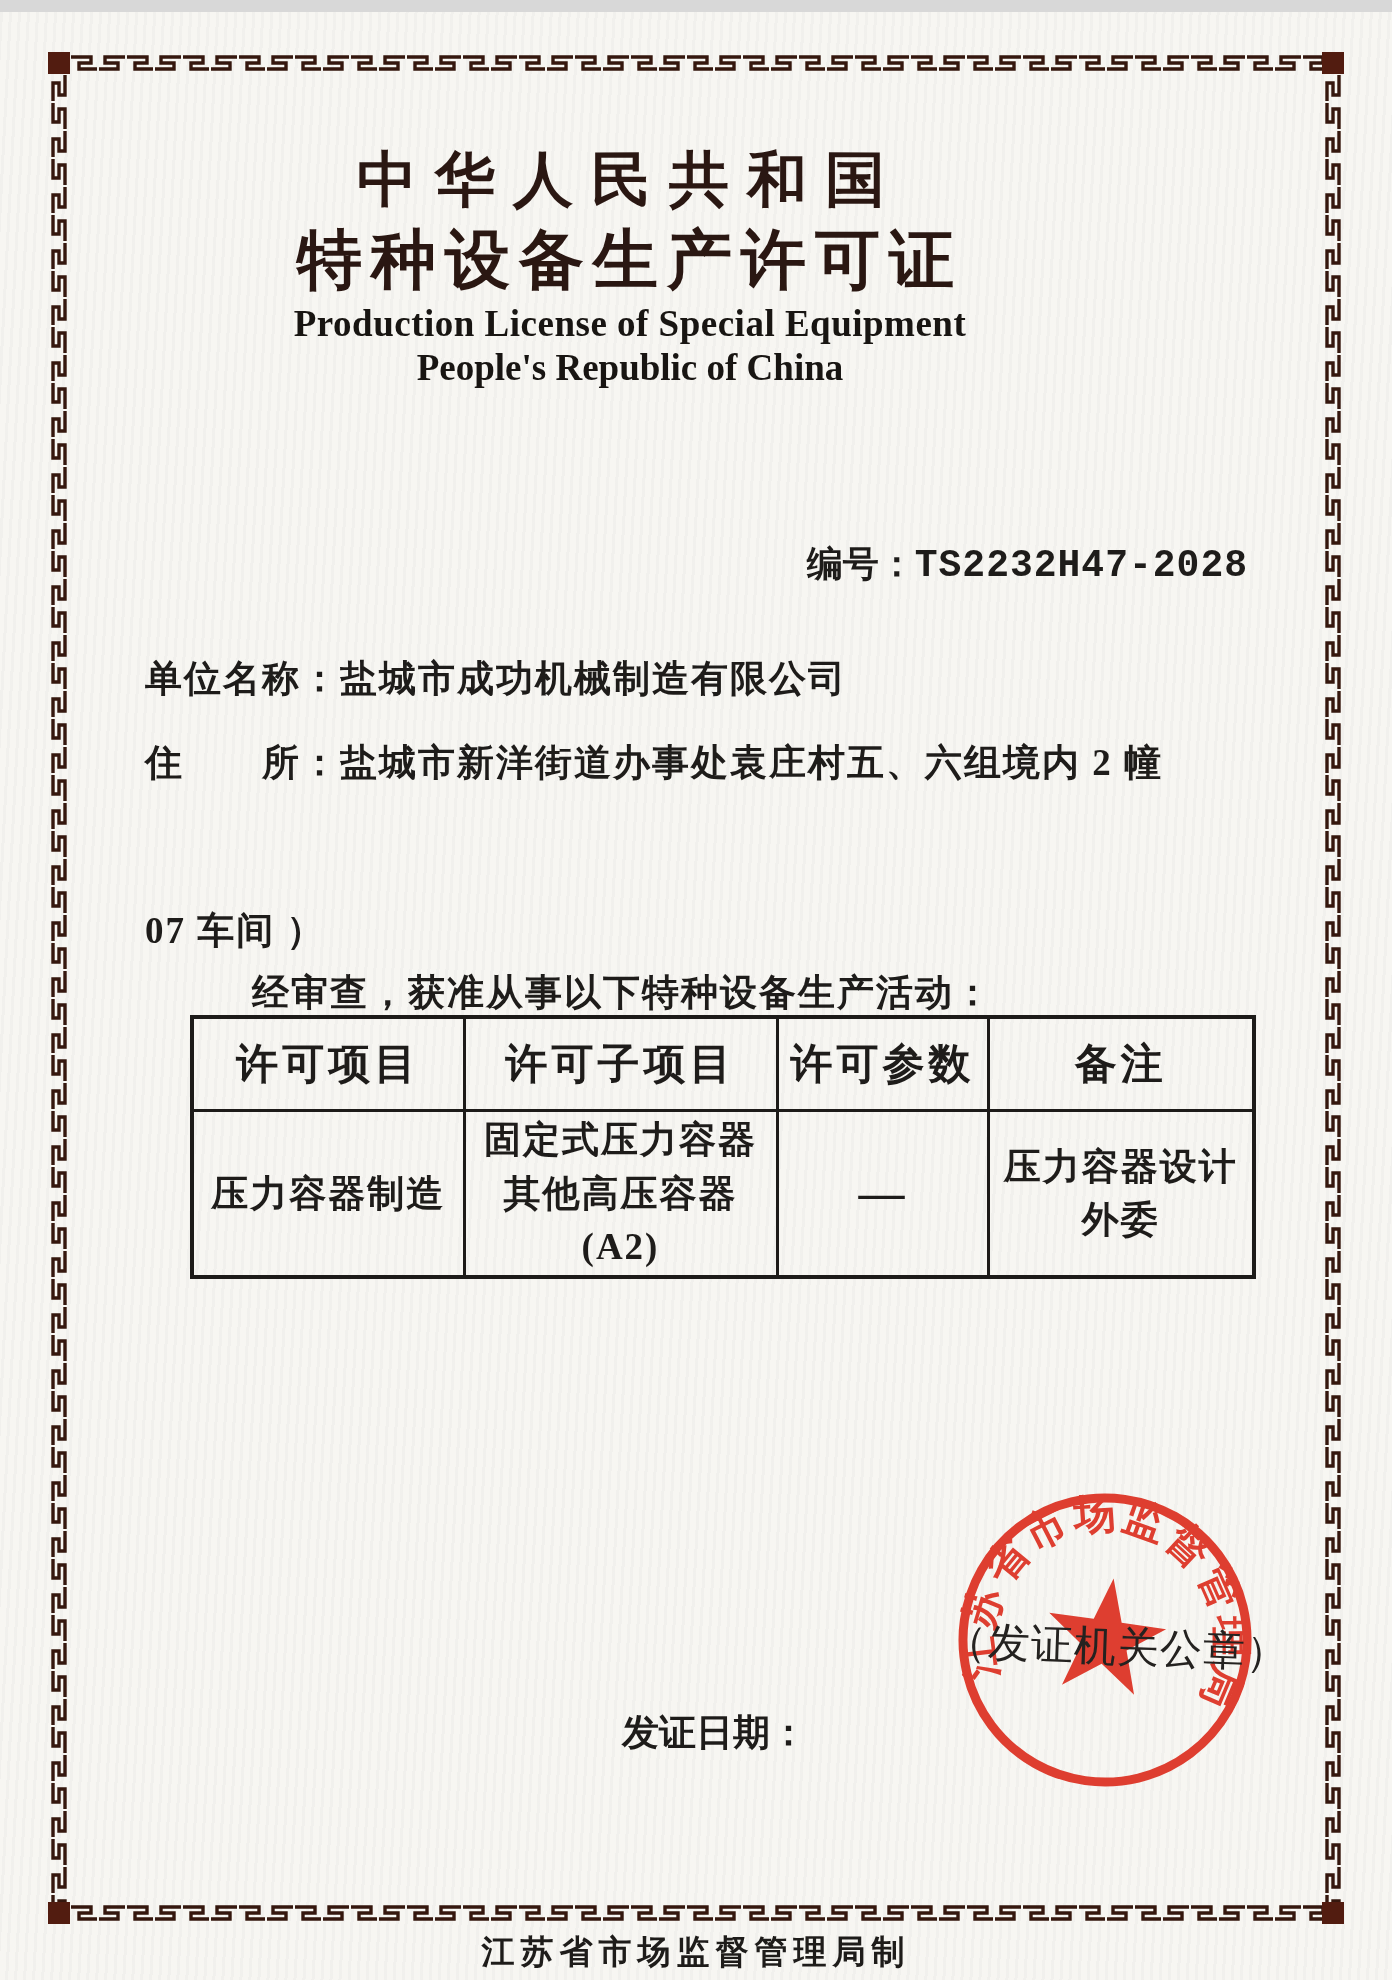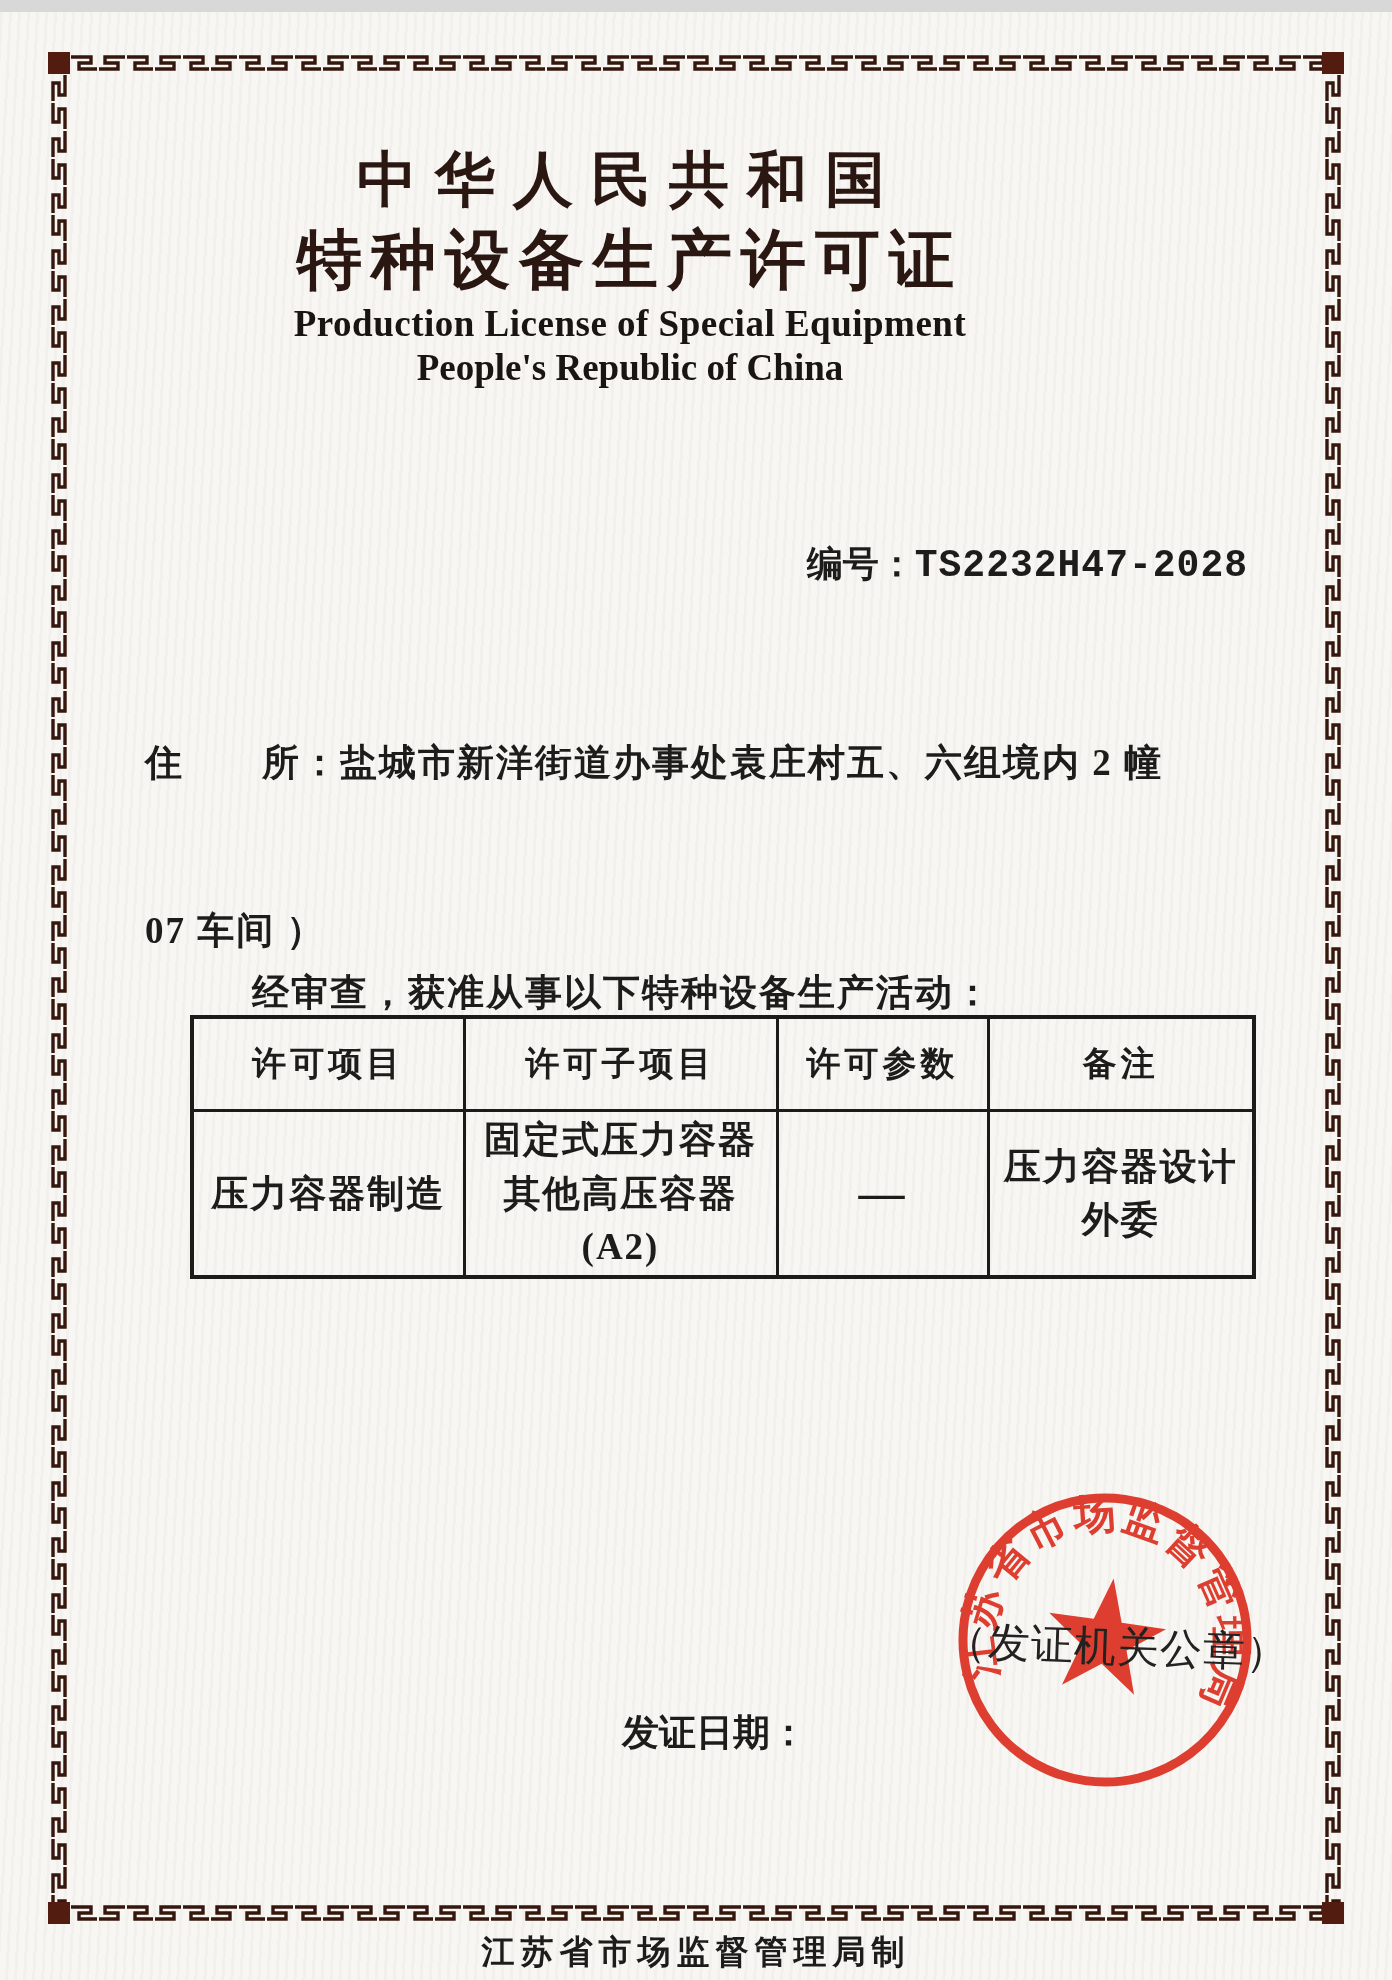--- a/index.html
+++ b/index.html
@@ -25,21 +25,21 @@
   .t-en1{position:absolute;left:0;top:290px;width:100%;font-size:37px;font-weight:700;letter-spacing:0.5px;color:#181512;}
   .t-en2{position:absolute;left:0;top:334px;width:100%;font-size:37px;font-weight:700;color:#181512;}
   .lic-no{left:700px;top:528px;width:548px;text-align:right;font-size:36px;font-weight:600;}
   .lic-no .num{font-family:"Liberation Mono","DejaVu Sans Mono",monospace;font-size:38px;font-weight:600;letter-spacing:1px;}
   .field{left:145px;width:1120px;font-size:37px;font-weight:600;letter-spacing:2px;white-space:nowrap;}
   .approval{left:252px;top:956px;font-size:37px;font-weight:600;letter-spacing:2px;}
   
   .lic-table{position:absolute;left:190px;top:1003px;width:1062px;border-collapse:collapse;table-layout:fixed;}
   .lic-table,.lic-table th,.lic-table td{border:3px solid var(--tline,#1d1b19);}
   .lic-table{border-width:4px;}
-  .lic-table th{height:88px;font-size:34px;font-weight:700;letter-spacing:4px;text-align:center;vertical-align:middle;}
+  .lic-table th{height:88px;font-size:42px;font-weight:700;letter-spacing:4px;text-align:center;vertical-align:middle;}
   .lic-table td{height:122px;font-size:37px;font-weight:600;letter-spacing:2px;text-align:center;vertical-align:middle;line-height:1.45;}
   .lic-table td.dash{font-size:46px;font-weight:700;}
   
   .issuer{left:188px;top:1598px;font-size:36px;font-weight:600;white-space:nowrap;}
   .issuer .val{font-size:37px;font-weight:700;letter-spacing:3px;}
   .valid-line{left:188px;top:1744px;font-size:37px;font-weight:600;white-space:nowrap;}
   .date-val{font-family:"Liberation Sans","DejaVu Sans",sans-serif;font-size:39px;font-weight:500;letter-spacing:2px;color:#161616;}
   .issue-label{left:622px;top:1696px;font-size:37px;font-weight:600;}
   .issue-val{left:770px;top:1748px;z-index:6;}
   .seal{left:905px;top:1428px;width:400px;height:400px;z-index:4;opacity:0.95;}
@@ -72,20 +72,23 @@
     <div class="t-zh1">中华人民共和国</div>
     <div class="t-zh2">特种设备生产许可证</div>
     <div class="t-en1">Production License of Special Equipment</div>
     <div class="t-en2">People's Republic of China</div>
   </div>
 
   <div class="abs lic-no">
     <span>编号：</span><span class="num">TS2232H47-2028</span>
   </div>
 
+  <div class="abs field" style="top:642px;">
+    <span>单位名称：</span><span>盐城市成功机械制造有限公司</span>
+  </div>
   <div class="abs field" style="top:726px;">
     <span>住　　所：</span><span>盐城市新洋街道办事处袁庄村五、六组境内 2 幢</span>
   </div>
   <div class="abs field" style="top:894px;">
     <span>07 车间 ）</span>
   </div>
 
   <div class="abs approval">经审查，获准从事以下特种设备生产活动：</div>
 
   <table class="lic-table">

